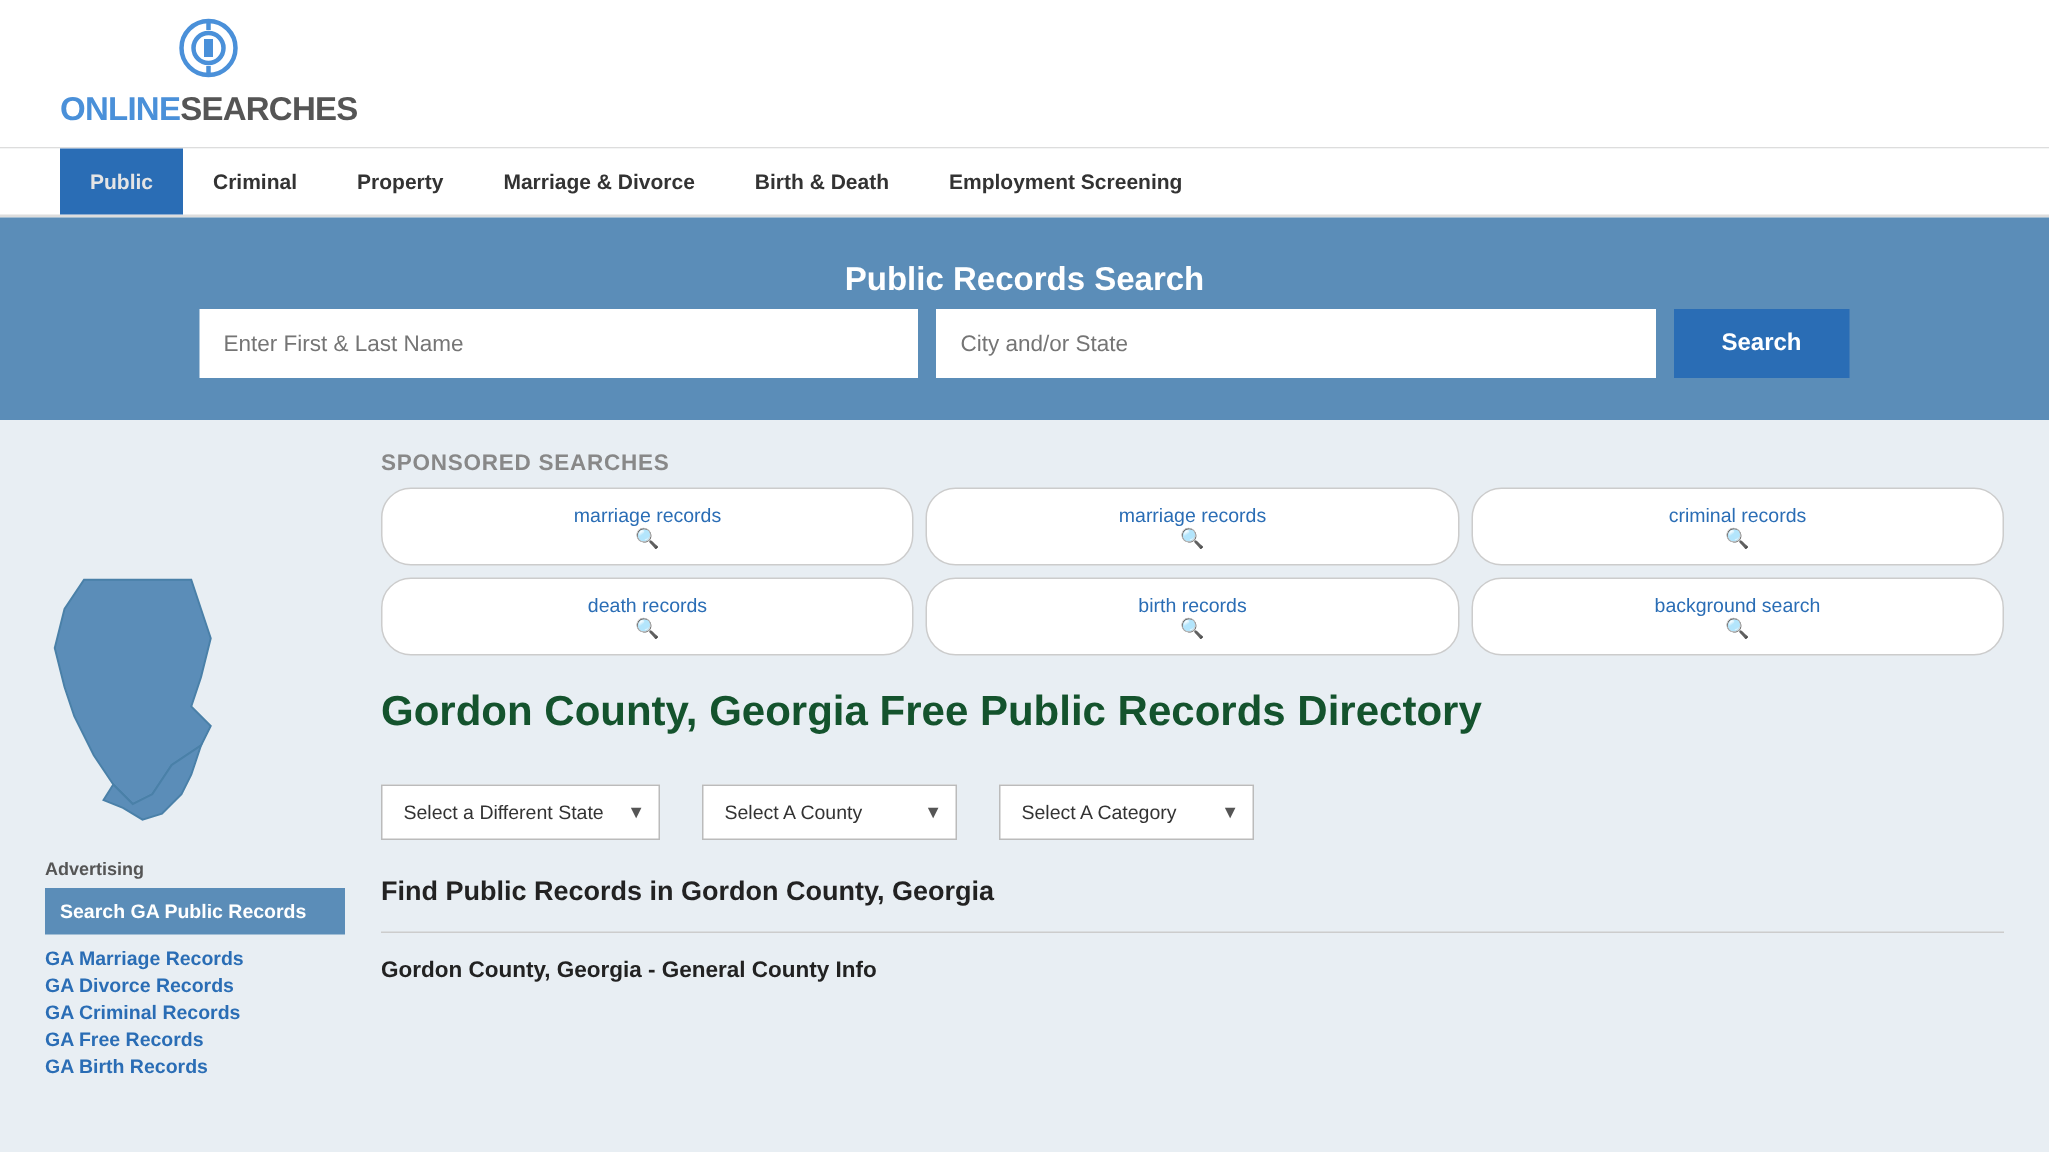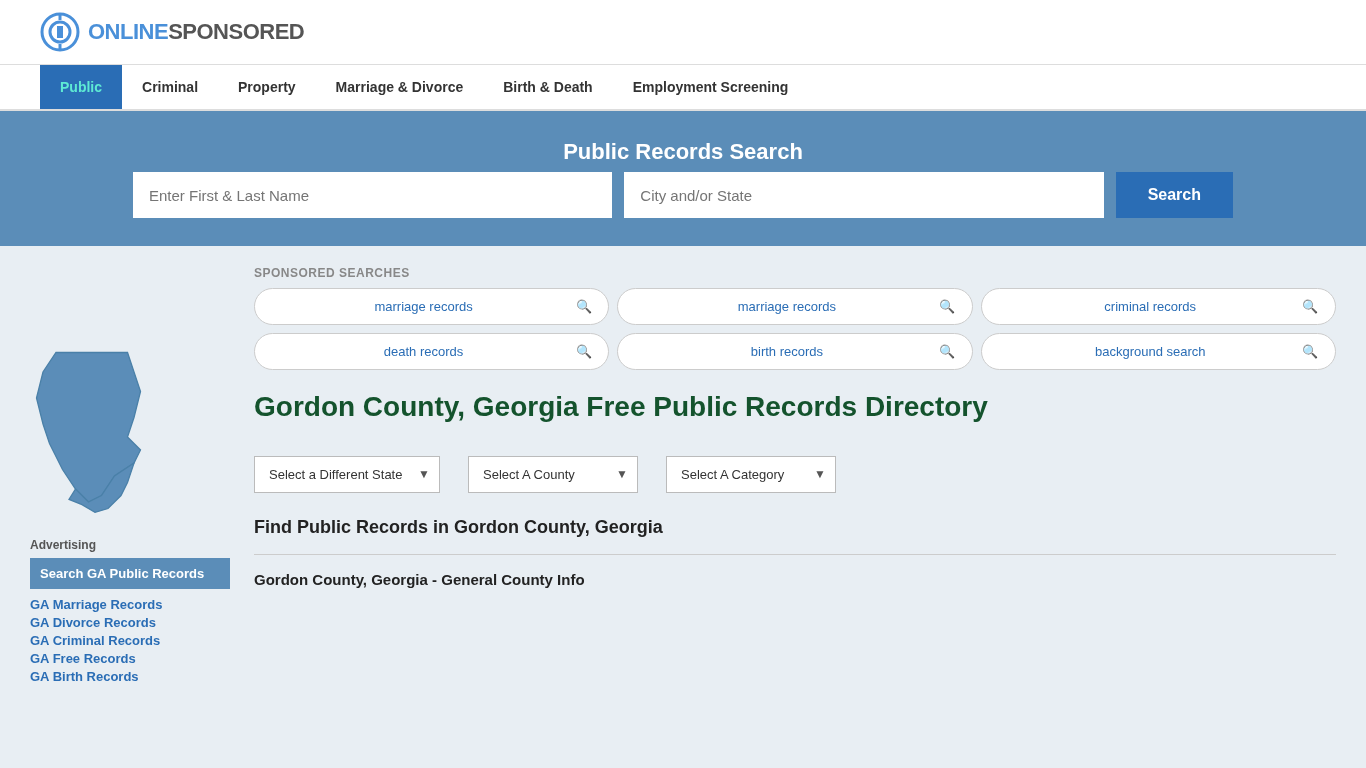--- a/index.html
+++ b/index.html
@@ -1,30 +1,30 @@
 <!DOCTYPE html>
 <html><head>
   <meta charset="utf-8">
   <style>
     * { box-sizing: border-box; margin: 0; padding: 0; }
     body { font-family: Arial, sans-serif; background: #e8eef3; font-size: 14px; color: #333; }
 
     
     .header { background: #fff; padding: 12px 40px; display: flex; align-items: center; border-bottom: 1px solid #ddd; }
-    .logo { display: flex; align-items: center; gap: 8px; }
+    .logo { display: flex; align-items: center; gap: 8px; flex-direction: column; }
     .logo-icon { width: 40px; height: 40px; }
     .logo-text { display: flex; align-items: baseline; }
     .logo-online { font-size: 22px; font-weight: 900; color: #4a90d9; letter-spacing: -0.5px; }
     .logo-searches { font-size: 22px; font-weight: 900; color: #555; letter-spacing: -0.5px; }
 
     
     .nav { background: #fff; border-bottom: 2px solid #ddd; }
     .nav-inner { display: flex; align-items: stretch; padding: 0 40px; }
     .nav-item { padding: 14px 20px; font-size: 14px; font-weight: 600; color: #333; cursor: pointer; border: none; background: none; text-decoration: none; display: flex; align-items: center; }
-    .nav-item.active { background: #2a6db5; color: #5eead4; }
+    .nav-item.active { background: #2a6db5; color: #e5e5e5; }
 
     
     .search-banner { background: #5b8db8; padding: 28px 40px; }
     .search-banner h2 { text-align: center; color: #fff; font-size: 22px; font-weight: 700; margin-bottom: 7px; }
     .search-row { display: flex; gap: 12px; max-width: 1100px; margin: 0 auto; }
     .search-input { flex: 1; padding: 14px 16px; font-size: 15px; border: none; outline: none; color: #999; }
     .search-input.city { flex: 1; }
     .search-btn { background: #2a6db5; color: #fff; border: none; padding: 14px 32px; font-size: 16px; font-weight: 700; cursor: pointer; white-space: nowrap; }
 
     
@@ -32,23 +32,23 @@
 
     
     .sidebar { width: 200px; flex-shrink: 0; }
     .sidebar-advertising { font-size: 12px; font-weight: 700; color: #555; margin-bottom: 6px; }
     .sidebar-ad-box { background: #5b8db8; color: #fff; padding: 8px 10px; font-size: 13px; font-weight: 700; margin-bottom: 8px; cursor: pointer; }
     .sidebar-links { display: flex; flex-direction: column; gap: 3px; }
     .sidebar-link { color: #2a6db5; font-size: 13px; font-weight: 700; text-decoration: none; cursor: pointer; }
 
     
     .content { flex: 1; }
-    .sponsored-label { font-size: 12px; font-weight: 700; color: #888; letter-spacing: 0.5px; margin-bottom: 8px; }
+    .sponsored-label { font-size: 15px; font-weight: 700; color: #888; letter-spacing: 0.5px; margin-bottom: 8px; }
     .sponsored-pills { display: grid; grid-template-columns: 1fr 1fr 1fr; gap: 8px; margin-bottom: 20px; }
-    .pill { border: 1px solid #ccc; border-radius: 20px; padding: 10px 16px; display: flex; align-items: center; justify-content: center; cursor: pointer; background: #fff; }
+    .pill { border: 1px solid #ccc; border-radius: 20px; padding: 10px 16px; display: flex; align-items: center; justify-content: center; cursor: pointer; background: #fff; flex-direction: column; }
     .pill-text { color: #2a6db5; font-size: 13px; flex: 1; text-align: center; }
     .pill-icon { color: #666; font-size: 13px; }
     .page-body { flex: 1; }
     .page-title { font-size: 28px; font-weight: 900; color: #14532d; line-height: 1.2; margin-bottom: 32px; }
 
     
     .dropdowns-row { display: flex; gap: 28px; margin-bottom: 24px; flex-wrap: wrap; }
     .dropdown-wrapper { position: relative; display: inline-block; }
     .dropdown-wrapper select { border: 1px solid #bbb; padding: 10px 36px 10px 14px; font-size: 13px; color: #333; background: #fff; cursor: pointer; appearance: none; -webkit-appearance: none; min-width: 170px; }
     .dropdown-arrow { position: absolute; right: 10px; top: 50%; transform: translateY(-50%); pointer-events: none; font-size: 12px; color: #555; }
@@ -69,21 +69,21 @@
 
     <svg class="logo-icon" viewBox="0 0 40 40" xmlns="http://www.w3.org/2000/svg">
       <circle cx="20" cy="20" r="18" fill="none" stroke="#4a90d9" stroke-width="3"></circle>
       <circle cx="20" cy="20" r="10" fill="none" stroke="#4a90d9" stroke-width="3"></circle>
       <line x1="20" y1="2" x2="20" y2="8" stroke="#4a90d9" stroke-width="3"></line>
       <line x1="20" y1="32" x2="20" y2="38" stroke="#4a90d9" stroke-width="3"></line>
       <rect x="17" y="14" width="6" height="12" fill="#4a90d9"></rect>
     </svg>
     <div class="logo-text">
       <span class="logo-online">ONLINE</span>
-      <span class="logo-searches">SPONSORED</span>
+      <span class="logo-searches">SEARCHES</span>
     </div>
   </div>
 </div>
 
 <nav class="nav">
   <div class="nav-inner">
     <a class="nav-item active">Public</a>
     <a class="nav-item">Criminal</a>
     <a class="nav-item">Property</a>
     <a class="nav-item">Marriage &amp; Divorce</a>

